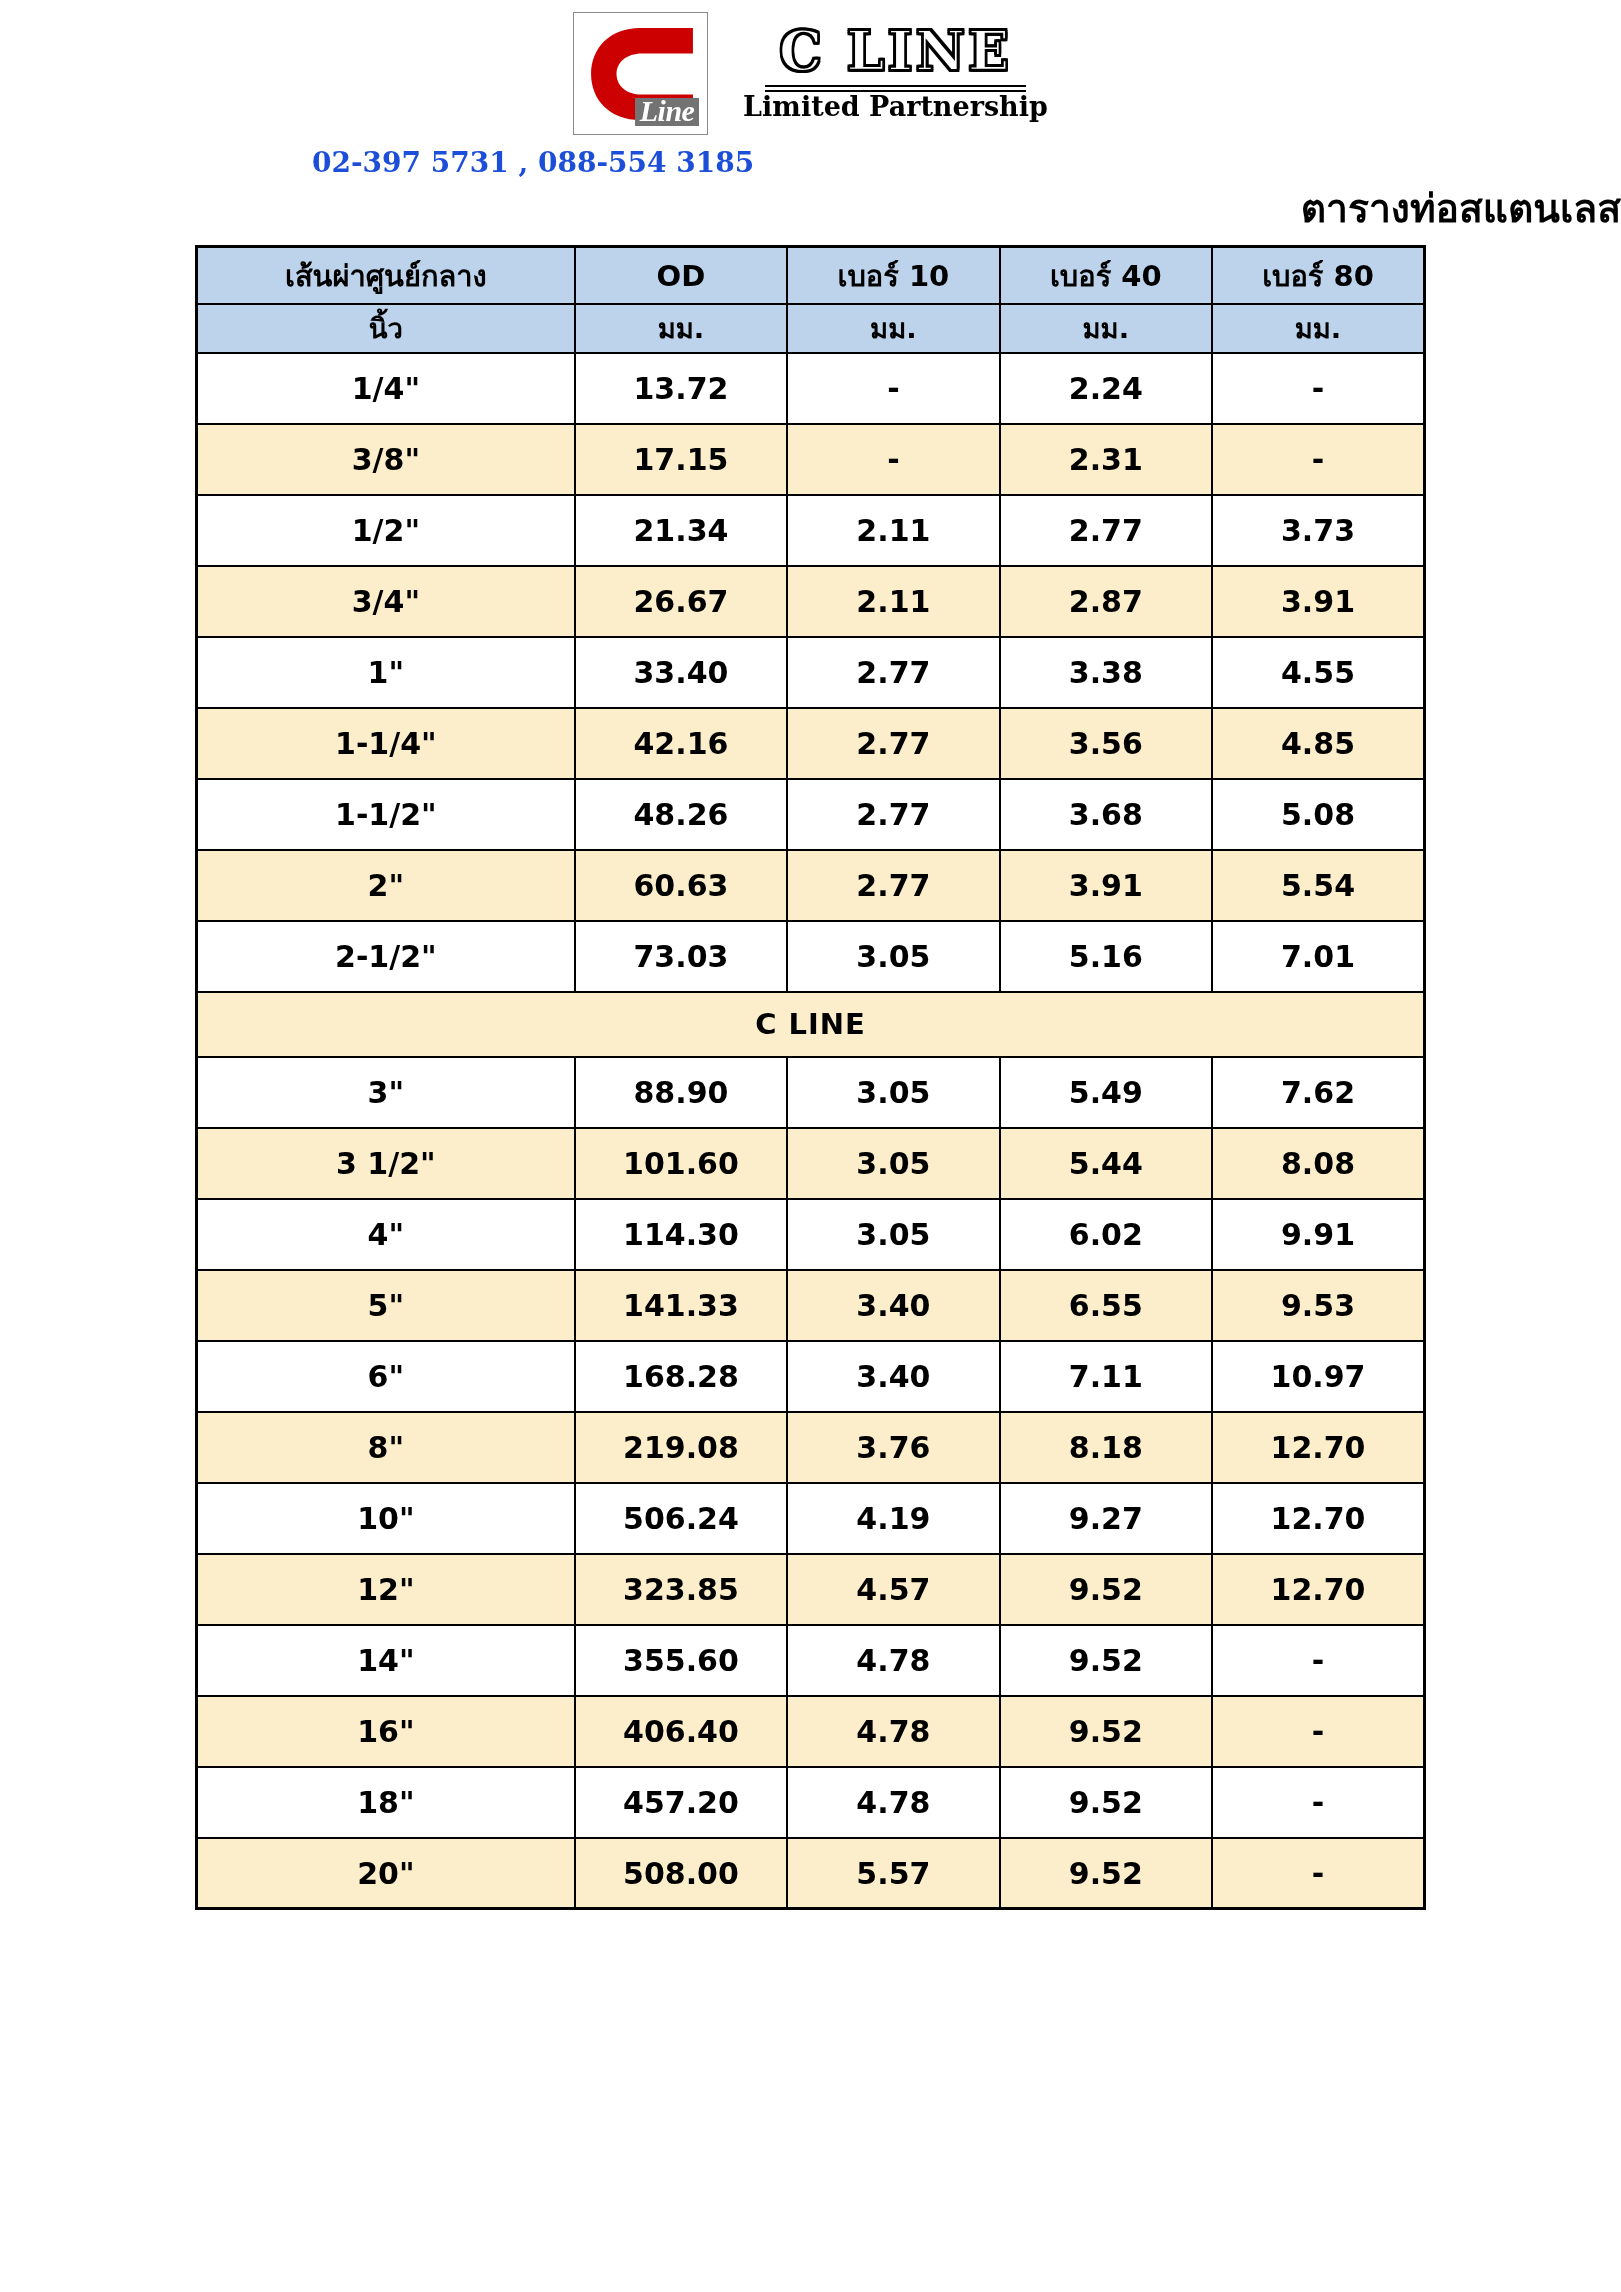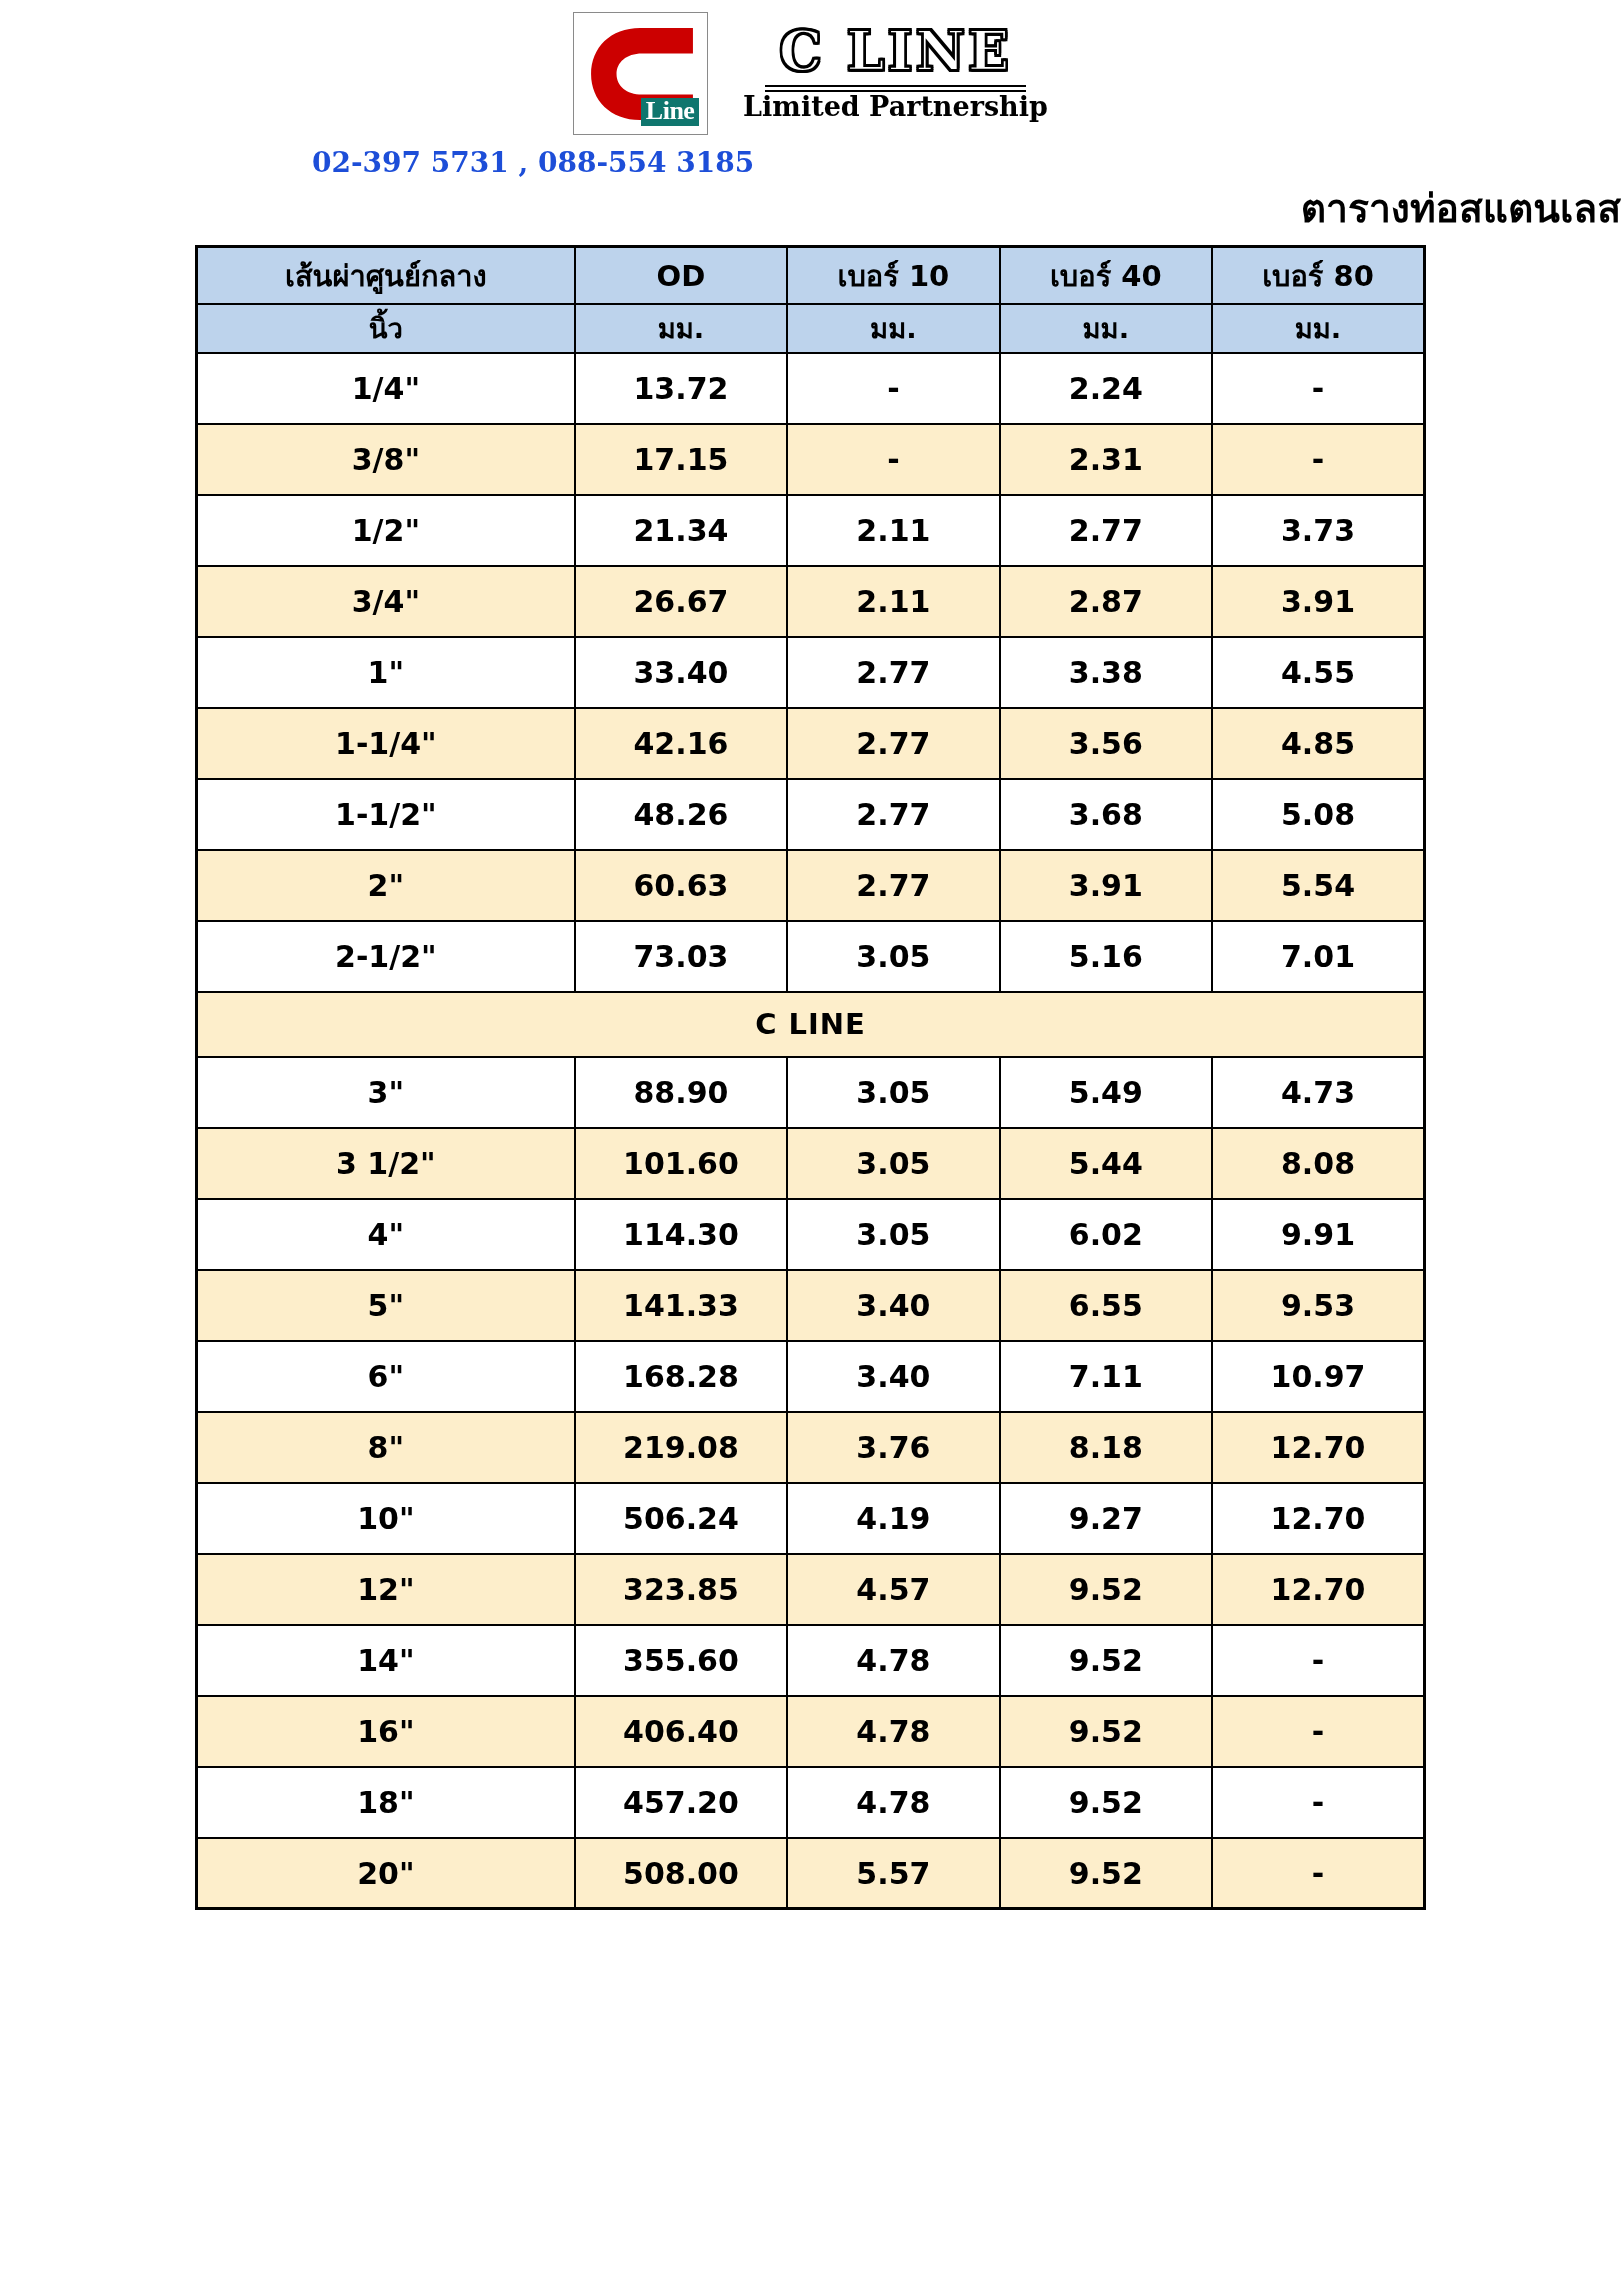--- a/index.html
+++ b/index.html
@@ -43,25 +43,26 @@
     position: absolute;
     left: 12.7px;
     top: 13.7px;
     width: 110px;
     height: 96px;
   }
   .logo-mark .lineword {
     position: absolute;
     right: 7.8px;
     bottom: 7.8px;
-    background: #0f766e;
+    background: #737373;
     color: #ffffff;
     font-family: "Liberation Serif", serif;
     font-weight: bold;
-    font-size: 26px;
+    font-style: italic;
+    font-size: 30px;
     line-height: 24.5px;
     padding: 1px 4.9px 2.9px 4.9px;
     letter-spacing: -0.5px;
   }
 
   .logo-text {
     flex: 0 0 auto;
     text-align: center;
     padding-bottom: 3.9px;
   }
@@ -309,21 +310,21 @@
             <td>7.01</td>
           </tr>
           <tr class="brandrow">
             <td colspan="5">C LINE</td>
           </tr>
           <tr>
             <td>3"</td>
             <td>88.90</td>
             <td>3.05</td>
             <td>5.49</td>
-            <td>4.73</td>
+            <td>7.62</td>
           </tr>
           <tr class="alt">
             <td>3 1/2"</td>
             <td>101.60</td>
             <td>3.05</td>
             <td>5.44</td>
             <td>8.08</td>
           </tr>
           <tr>
             <td>4"</td>

